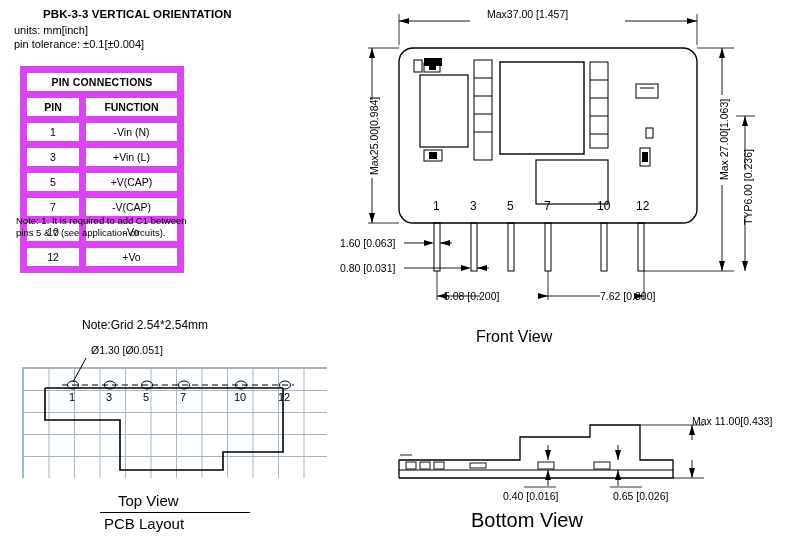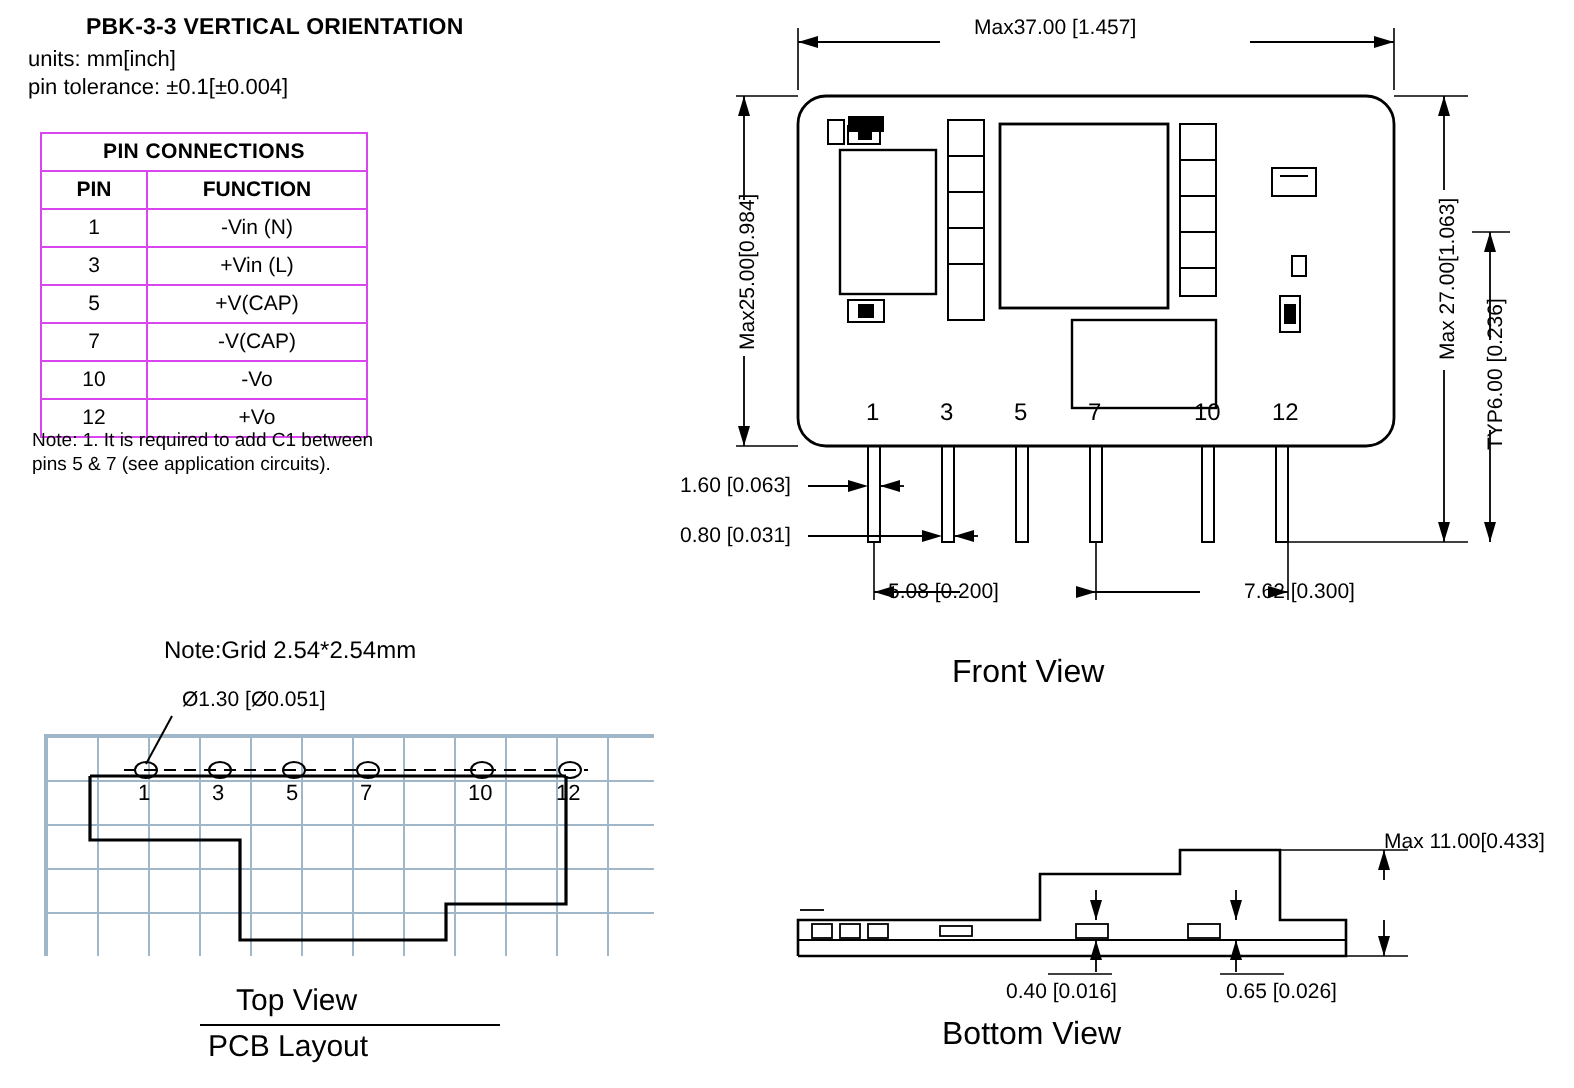--- a/index.html
+++ b/index.html
@@ -29,21 +29,21 @@
   #units { left: 14px; top: 23px; font-size: 11px; line-height: 14px; }
 
   
   #pin-table {
     left: 20px; top: 66px;
     width: 164px;
     border-collapse: collapse;
     font-size: 10.5px;
   }
   #pin-table th, #pin-table td {
-    border: 1px solid #d946ef;
+    border: 7px solid #d946ef;
     text-align: center;
     padding: 1px 0 2px;
     height: 15px;
   }
   #pin-table th.hdr { font-size: 10.5px; font-weight: bold; letter-spacing: .2px; }
   #pin-table td.pinnum { width: 52px; }
 
   #tablenote {
     left: 16px; top: 215px;
     width: 190px;
@@ -68,21 +68,21 @@
 
   #top-view-label { left: 118px; top: 492px; font-size: 15px; }
   #pcb-layout-label { left: 104px; top: 515px; font-size: 15px; }
   #pcb-underline {
     left: 100px; top: 512px; width: 150px; height: 0;
     border-top: 1px solid #000;
   }
 
   
   #front-view-label { left: 476px; top: 328px; font-size: 16px; }
-  #bottom-view-label { left: 471px; top: 509px; font-size: 16px; }
+  #bottom-view-label { left: 471px; top: 509px; font-size: 20px; }
 
   
   .dim { font-size: 10.5px; white-space: nowrap; }
   .vert {
     transform-origin: 0 0;
     transform: rotate(-90deg);
   }
 
   svg { position: absolute; left: 0; top: 0; overflow: visible; }
 </style>
@@ -253,21 +253,21 @@
   <line x1="644" y1="271" x2="644" y2="300" stroke="#000" stroke-width=".8"></line>
 </svg>
 
 <div class="abs dim" style="left:487px; top:8px;">Max37.00 [1.457]</div>
 <div class="abs dim vert" style="left:368px; top:175px;">Max25.00[0.984]</div>
 <div class="abs dim vert" style="left:718px; top:180px;">Max 27.00[1.063]</div>
 <div class="abs dim vert" style="left:742px; top:225px;">TYP6.00 [0.236]</div>
 <div class="abs dim" style="left:340px; top:237px;">1.60 [0.063]</div>
 <div class="abs dim" style="left:340px; top:262px;">0.80 [0.031]</div>
 <div class="abs dim" style="left:444px; top:290px;">5.08 [0.200]</div>
-<div class="abs dim" style="left:600px; top:290px;margin-left:22px;">7.62 [0.300]</div>
+<div class="abs dim" style="left:600px; top:290px;">7.62 [0.300]</div>
 
 <div class="abs t" style="left:433px; top:200px; font-size:12px;">1</div>
 <div class="abs t" style="left:470px; top:200px; font-size:12px;">3</div>
 <div class="abs t" style="left:507px; top:200px; font-size:12px;">5</div>
 <div class="abs t" style="left:544px; top:200px; font-size:12px;">7</div>
 <div class="abs t" style="left:597px; top:200px; font-size:12px;">10</div>
 <div class="abs t" style="left:636px; top:200px; font-size:12px;">12</div>
 
 <div class="abs" id="front-view-label">Front View</div>
 

